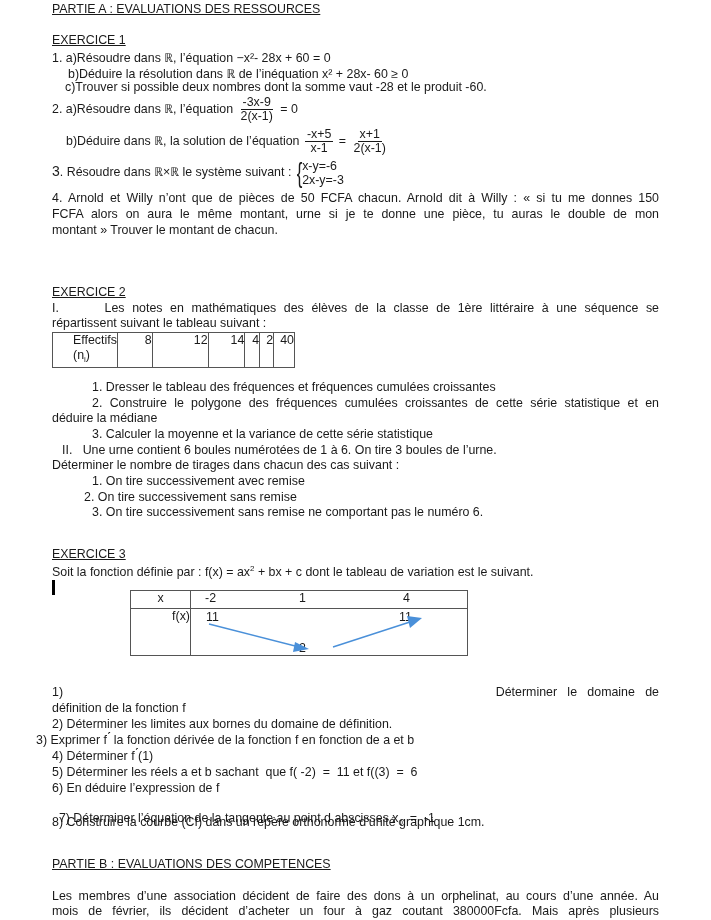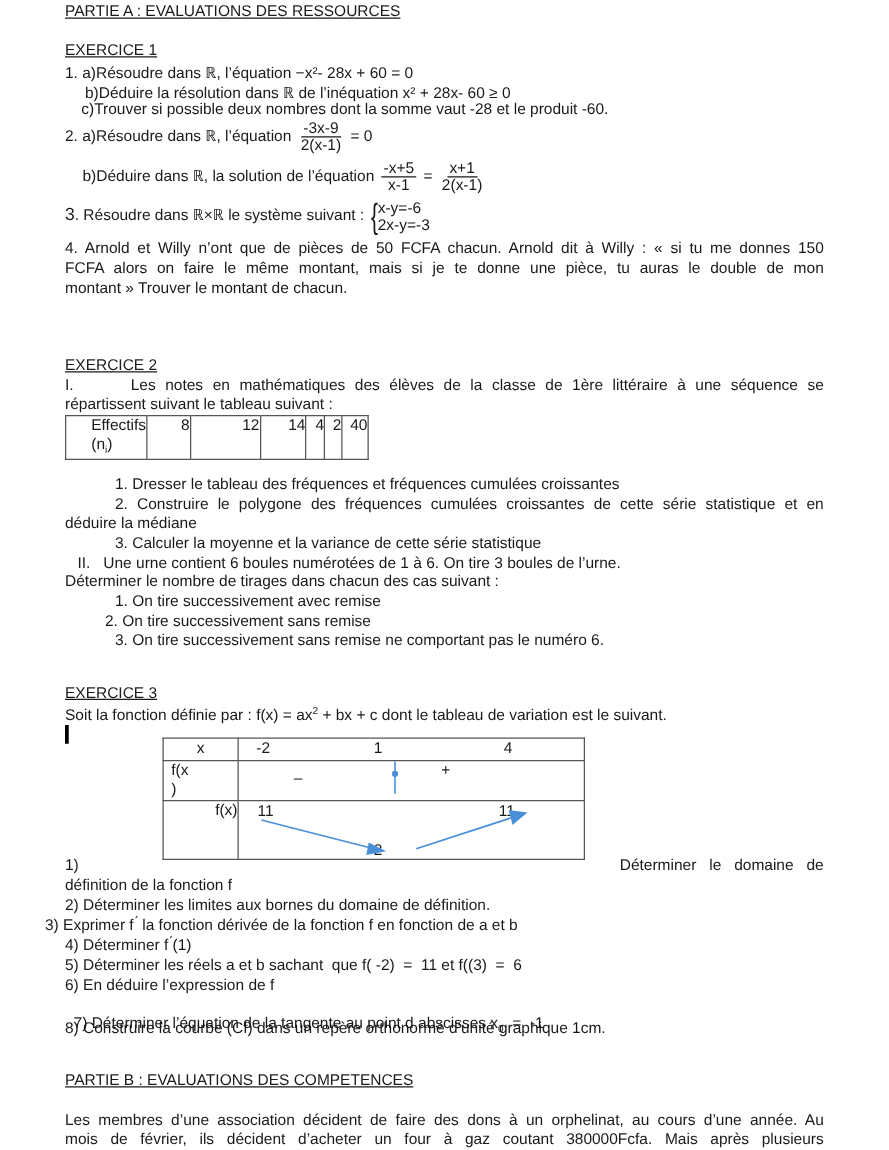--- a/index.html
+++ b/index.html
@@ -70,21 +70,21 @@
       <span class="lines">
         <span>x-y=-6</span>
         <span>2x-y=-3</span>
       </span>
     </span>
 </div>
 
 <div class="abs just" style="left:52px; top:191px; width:607px;">
   <span>4.</span> <span>Arnold et Willy n’ont que de pièces de 50 FCFA chacun. Arnold dit à Willy : « si tu me donnes 150</span>
 </div>
-<div class="abs just" style="left:52px; top:207px; width:607px;">FCFA alors on faire le même montant, mais si je te donne une pièce, tu auras le double de mon</div>
+<div class="abs just" style="left:52px; top:207px; width:607px;">FCFA alors on aura le même montant, urne si je te donne une pièce, tu auras le double de mon</div>
 <div class="abs" style="left:52px; top:223px;">montant » Trouver le montant de chacun.</div>
 
 <div class="abs u" style="left:52px; top:285px;">EXERCICE 2</div>
 <div class="abs just" style="left:52px; top:301px; width:607px; white-space:pre;">I.      Les notes en mathématiques des élèves de la classe de 1ère littéraire à une séquence se</div>
 <div class="abs" style="left:52px; top:316px;">répartissent suivant le tableau suivant :</div>
 
 <table class="stats">
   <tbody>
   <tr style="height:32px;">
     <td style="padding-left:20px; line-height:15px;"><span>Effectifs</span><br><span>(n</span><sub>i</sub><span>)</span></td>
@@ -117,31 +117,20 @@
 <table class="var">
   <tbody>
       <tr style="height:18px;">
     <td style="width:59px; text-align:center;">x</td>
     <td style="width:276px;">
       <span class="abs" style="left:14px; top:0;">-2</span>
       <span class="abs" style="left:108px; top:0;">1</span>
       <span class="abs" style="left:212px; top:0;">4</span>
     </td>
   </tr>
-  <tr style="height:32px;">
-    <td style="padding-left:6px; line-height:15px;"><span>f(x</span><br><span>)</span></td>
-    <td>
-      <span class="abs" style="left:44px; top:6px;">–</span>
-      <svg class="abs" style="left:120px; top:0;" width="10" height="32">
-        <line x1="5" y1="0" x2="5" y2="26" stroke="#4a90d9" stroke-width="1.3"></line>
-        <circle cx="5" cy="10" r="2.5" fill="#4a90d9"></circle>
-      </svg>
-      <span class="abs" style="left:162px; top:0;">+</span>
-    </td>
-  </tr>
   <tr style="height:47px;">
     <td style="text-align:right;">f(x)</td>
     <td>
       <span class="abs" style="left:15px; top:1px;">11</span>
       <span class="abs" style="left:108px; top:32px;">2</span>
       <span class="abs" style="left:208px; top:1px;">11</span>
       <svg class="abs" style="left:0; top:0;" width="276" height="47">
         <line x1="18" y1="15" x2="112" y2="39" stroke="#4a90d9" stroke-width="1.4"></line>
         <polygon points="118,40 104,33 102,43" fill="#4a90d9"></polygon>
         <line x1="142" y1="38" x2="222" y2="12" stroke="#4a90d9" stroke-width="1.4"></line>

